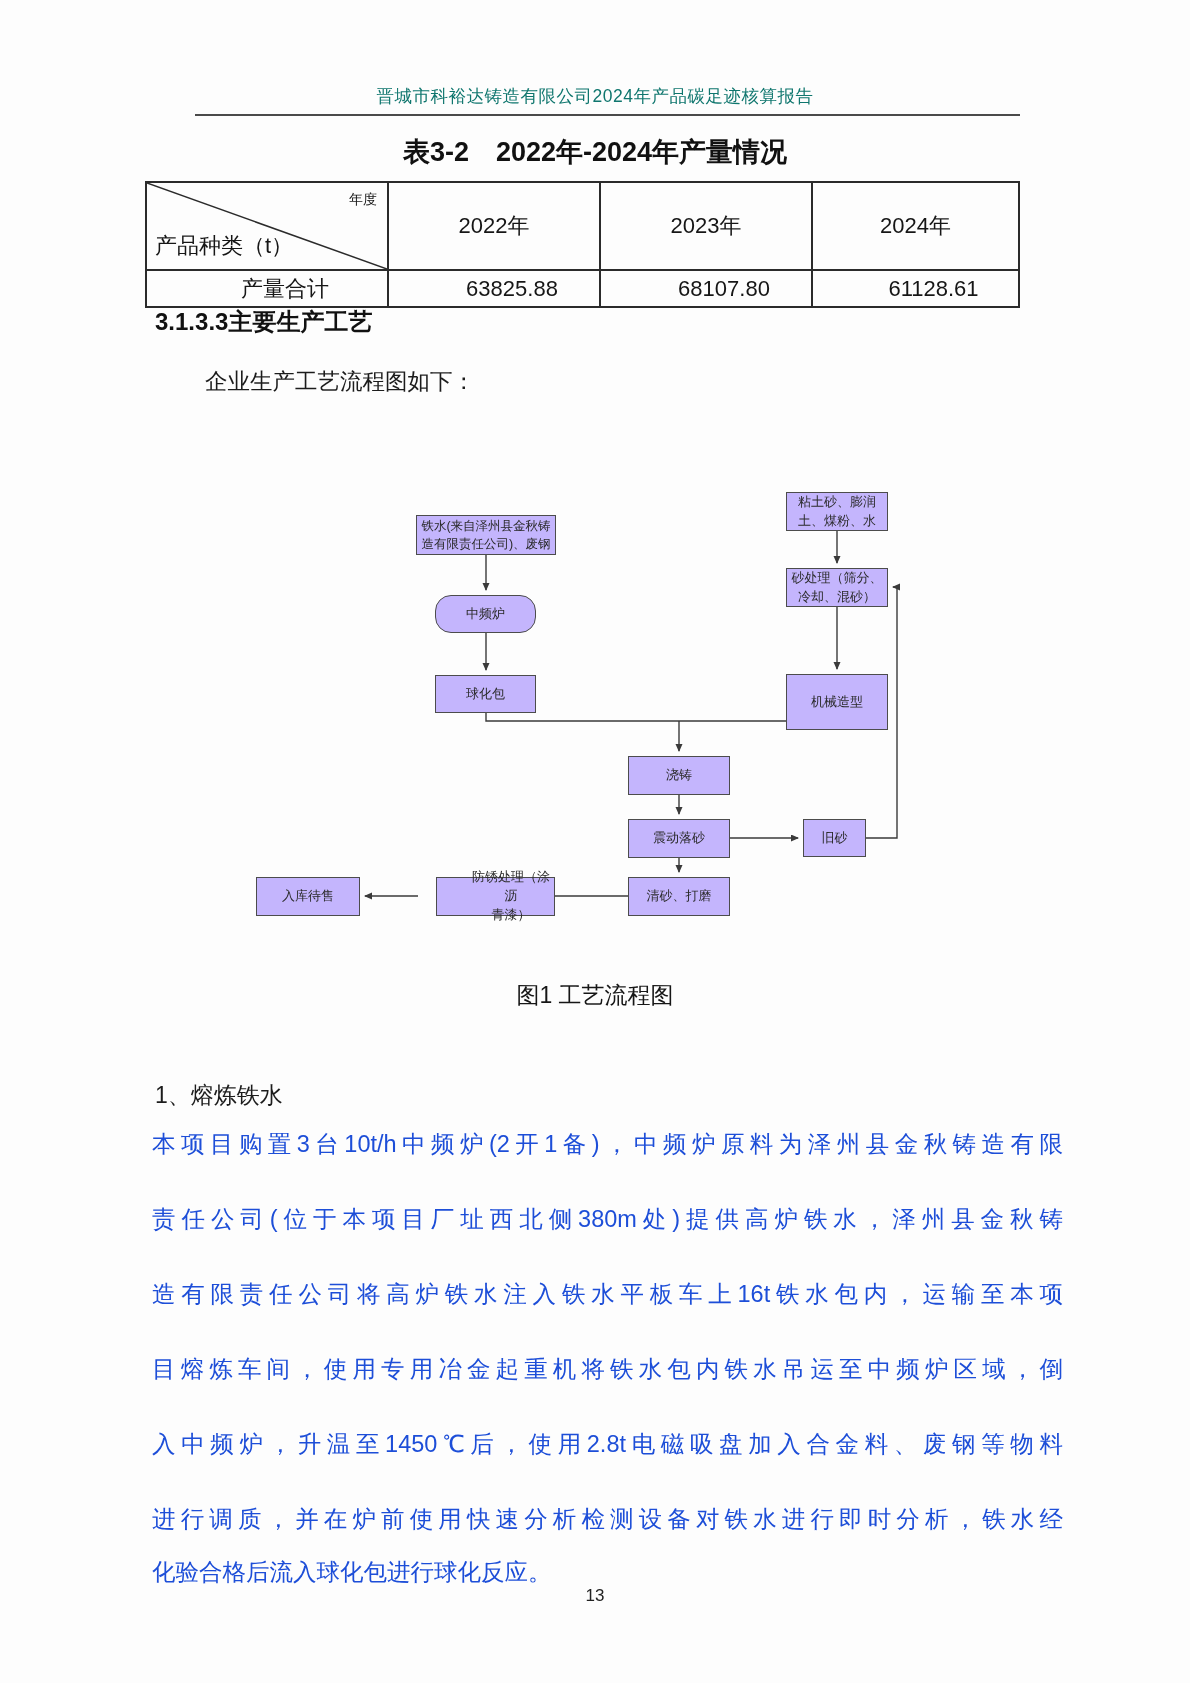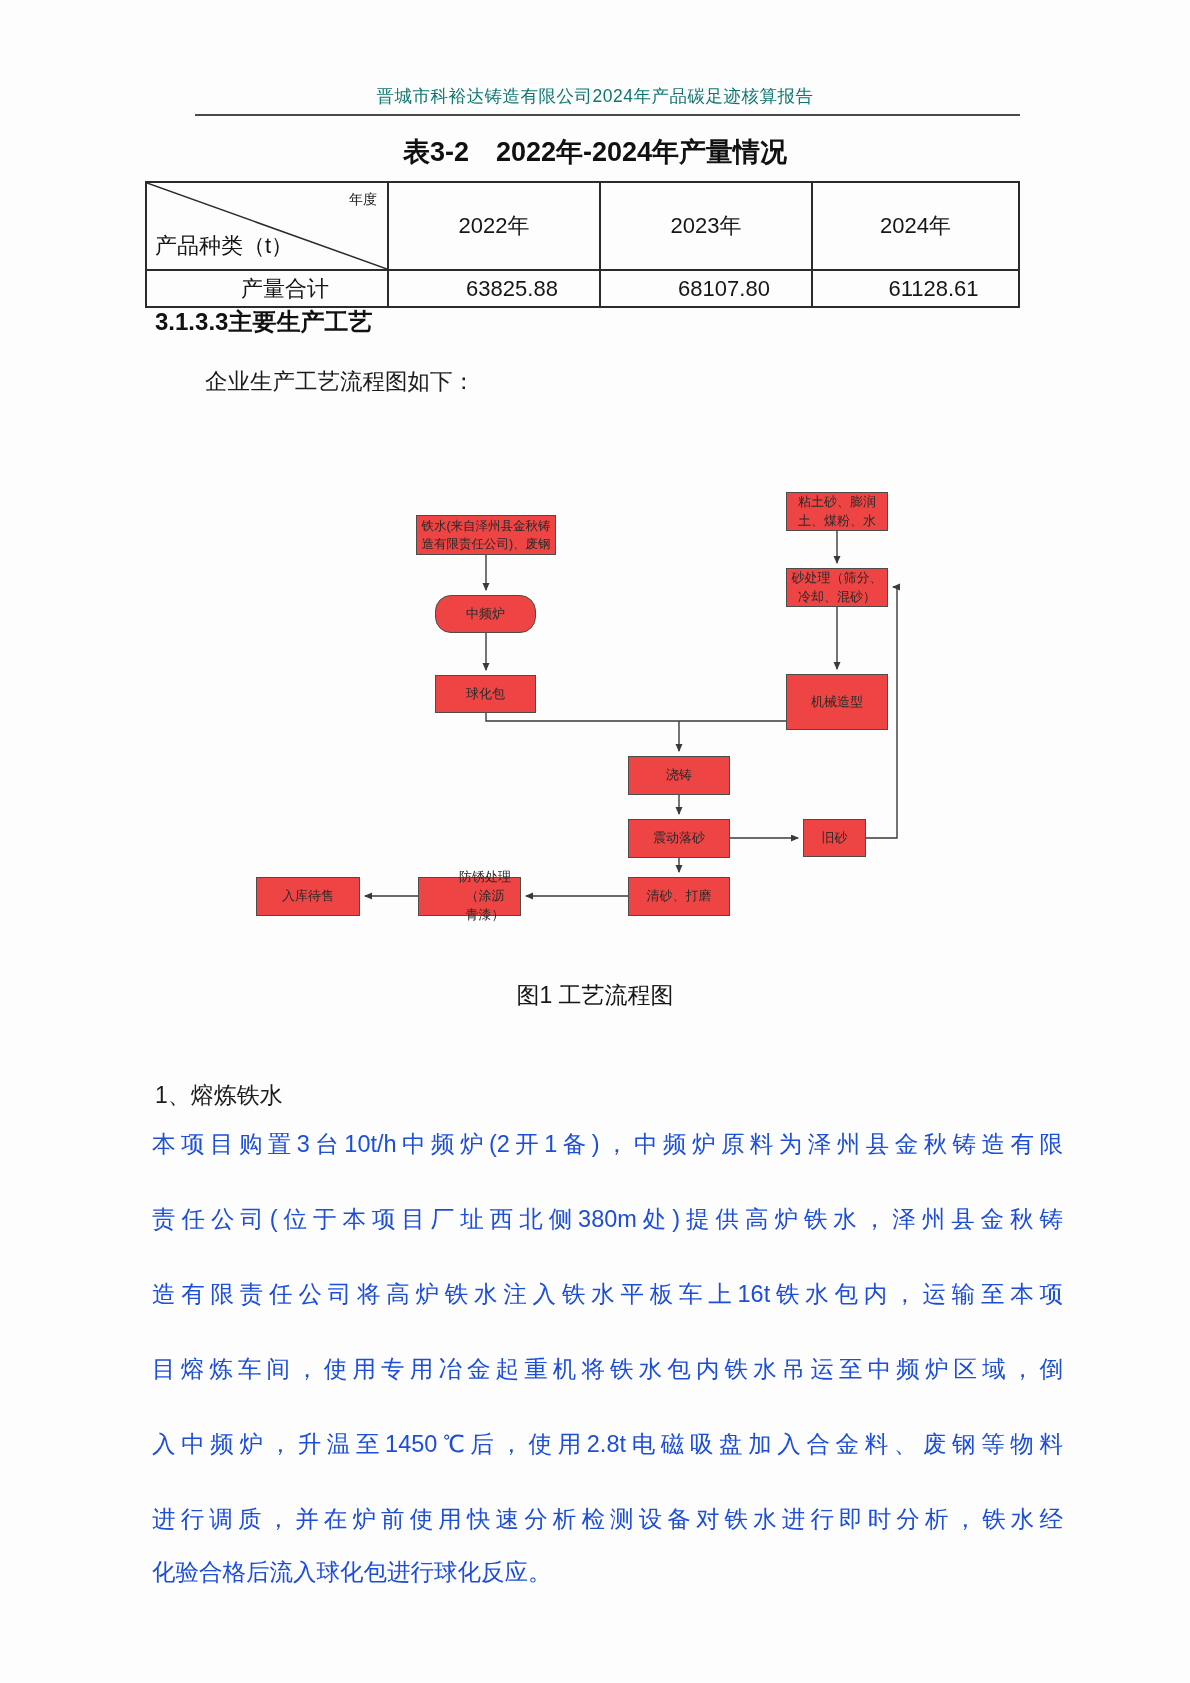--- a/index.html
+++ b/index.html
@@ -30,21 +30,21 @@
   
   .sec-heading{position:absolute;top:306px;left:155px;font-size:24px;font-weight:bold;color:#111;}
   .sec-intro{position:absolute;top:366px;left:205px;font-size:22.5px;}
   .fig-caption{position:absolute;top:980px;left:0;width:100%;text-align:center;font-size:23px;color:#161616;}
   .subsec{position:absolute;top:1080px;left:155px;font-size:23px;}
   
   .pline{position:absolute;left:152px;width:911px;font-size:23.5px;color:#1d4ed8;
     white-space:nowrap;text-align:justify;text-align-last:justify;}
   .pline.last{text-align-last:left;}
   
-  .flow-node{position:absolute;border:1.5px solid #4c4c4c;background:#ef4444;
+  .flow-node{position:absolute;border:1.5px solid #4c4c4c;background:#c4b5fd;
     display:flex;align-items:center;justify-content:center;text-align:center;
     font-size:13px;line-height:1.45;color:#2a2a2a;white-space:pre-line;z-index:2;box-sizing:border-box;
     padding:1px;}
   .node-small{font-size:12.5px;}
   .flow-svg{position:absolute;top:0;left:0;z-index:1;pointer-events:none;}
   
   .page-number{position:absolute;top:1586px;left:0;width:100%;text-align:center;font-size:17px;color:#222;}
 </style>
 </head>
 <body>
@@ -112,30 +112,31 @@
 土、煤粉、水</div>
   <div class="flow-node" style="left:786px;top:568px;width:102px;height:39px;">砂处理（筛分、
 冷却、混砂）</div>
   <div class="flow-node" style="left:435px;top:595px;width:101px;height:38px;border-radius:16px;">中频炉</div>
   <div class="flow-node" style="left:435px;top:675px;width:101px;height:38px;">球化包</div>
   <div class="flow-node" style="left:786px;top:674px;width:102px;height:56px;">机械造型</div>
   <div class="flow-node" style="left:628px;top:756px;width:102px;height:39px;">浇铸</div>
   <div class="flow-node" style="left:628px;top:819px;width:102px;height:39px;">震动落砂</div>
   <div class="flow-node" style="left:803px;top:819px;width:63px;height:38px;">旧砂</div>
   <div class="flow-node" style="left:628px;top:877px;width:102px;height:39px;">清砂、打磨</div>
-  <div class="flow-node" style="left:418px;top:877px;width:103px;height:39px;padding-left:32px;">防锈处理（涂沥
+  <div class="flow-node" style="left:436px;top:877px;width:119px;height:39px;padding-left:32px;">防锈处理（涂沥
 青漆）</div>
   <div class="flow-node" style="left:256px;top:877px;width:104px;height:39px;">入库待售</div>
 
   <div class="fig-caption">图1 工艺流程图</div>
 
   <div class="subsec">1、熔炼铁水</div>
 
   <div class="pline" style="top:1128px;">本项目购置3台10t/h中频炉(2开1备)，中频炉原料为泽州县金秋铸造有限</div>
   <div class="pline" style="top:1203px;">责任公司(位于本项目厂址西北侧380m处)提供高炉铁水，泽州县金秋铸</div>
   <div class="pline" style="top:1278px;">造有限责任公司将高炉铁水注入铁水平板车上16t铁水包内，运输至本项</div>
   <div class="pline" style="top:1353px;">目熔炼车间，使用专用冶金起重机将铁水包内铁水吊运至中频炉区域，倒</div>
   <div class="pline" style="top:1428px;">入中频炉，升温至1450℃后，使用2.8t电磁吸盘加入合金料、废钢等物料</div>
   <div class="pline last" style="top:1556px;">化验合格后流入球化包进行球化反应。</div>
   <div class="pline" style="top:1503px;">进行调质，并在炉前使用快速分析检测设备对铁水进行即时分析，铁水经</div>
 
+  <div class="page-number">13</div>
 
 </div>
 
 </body></html>

